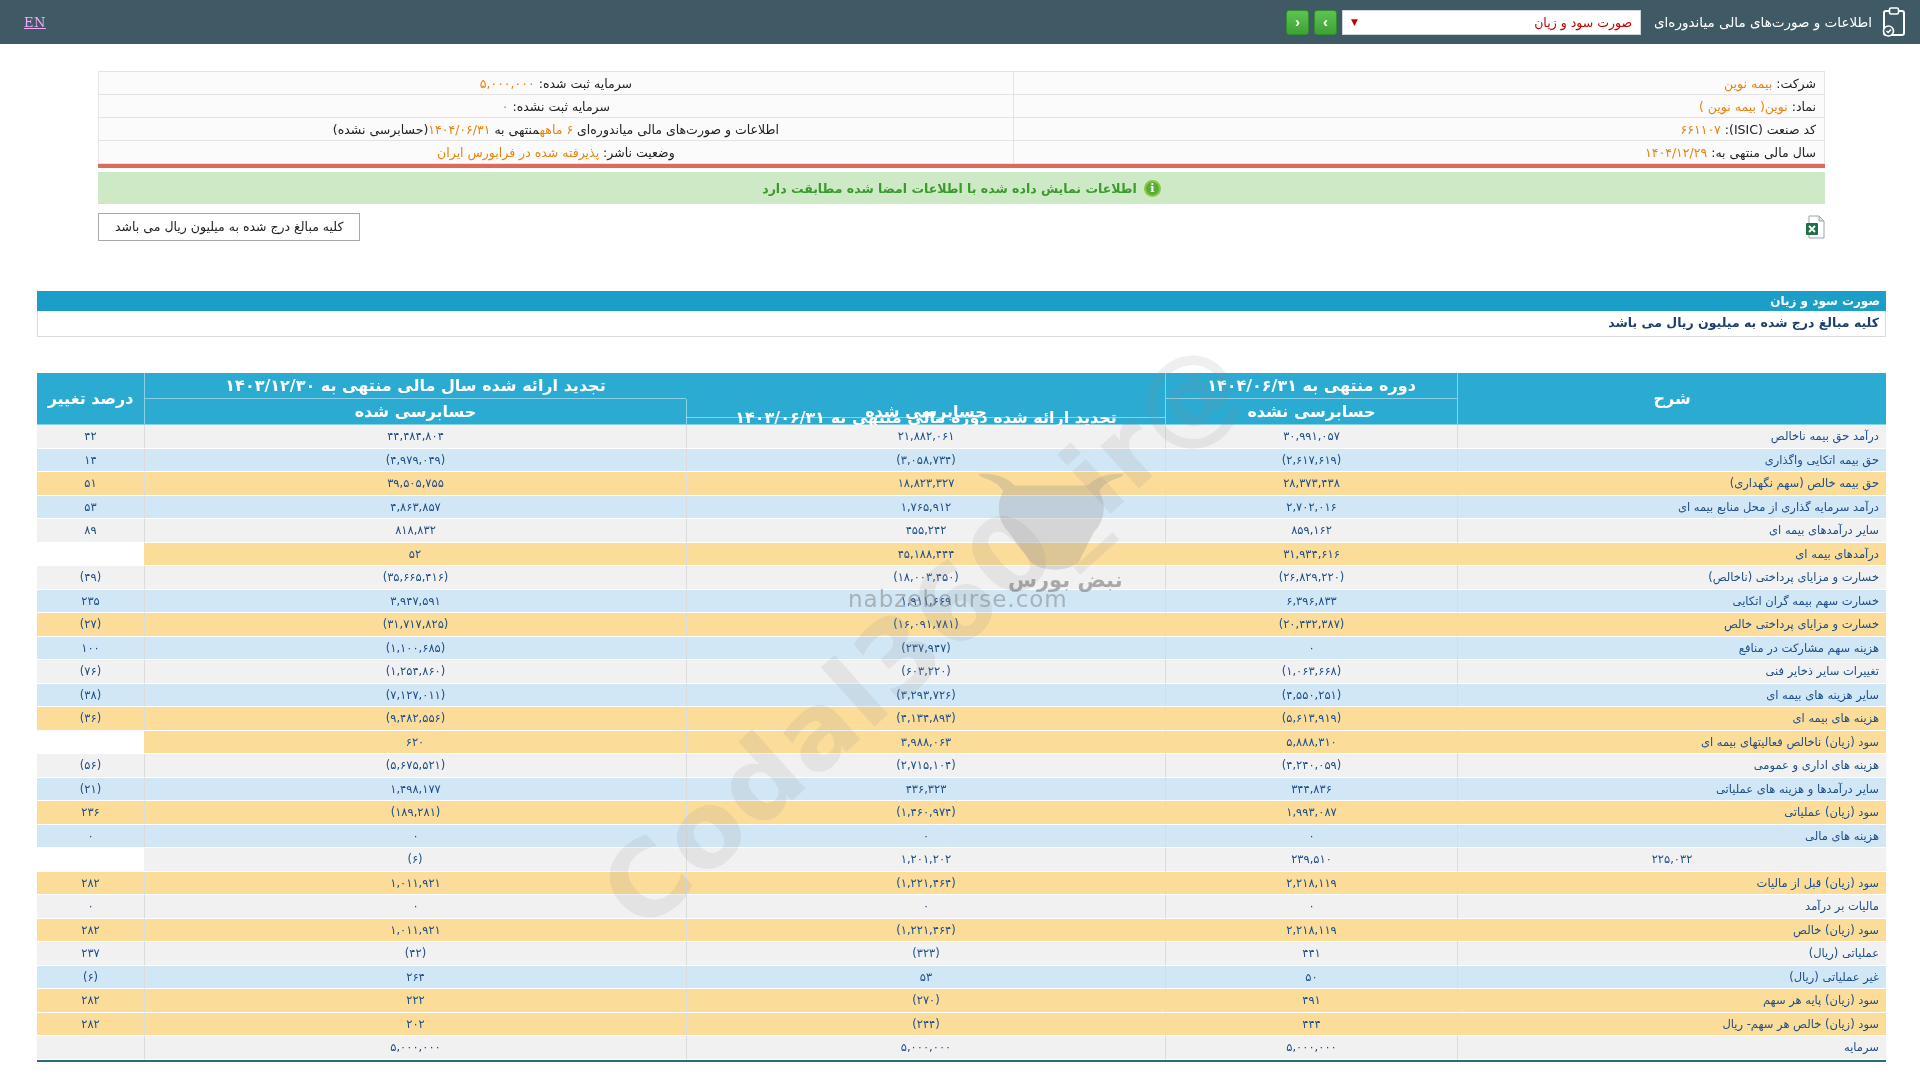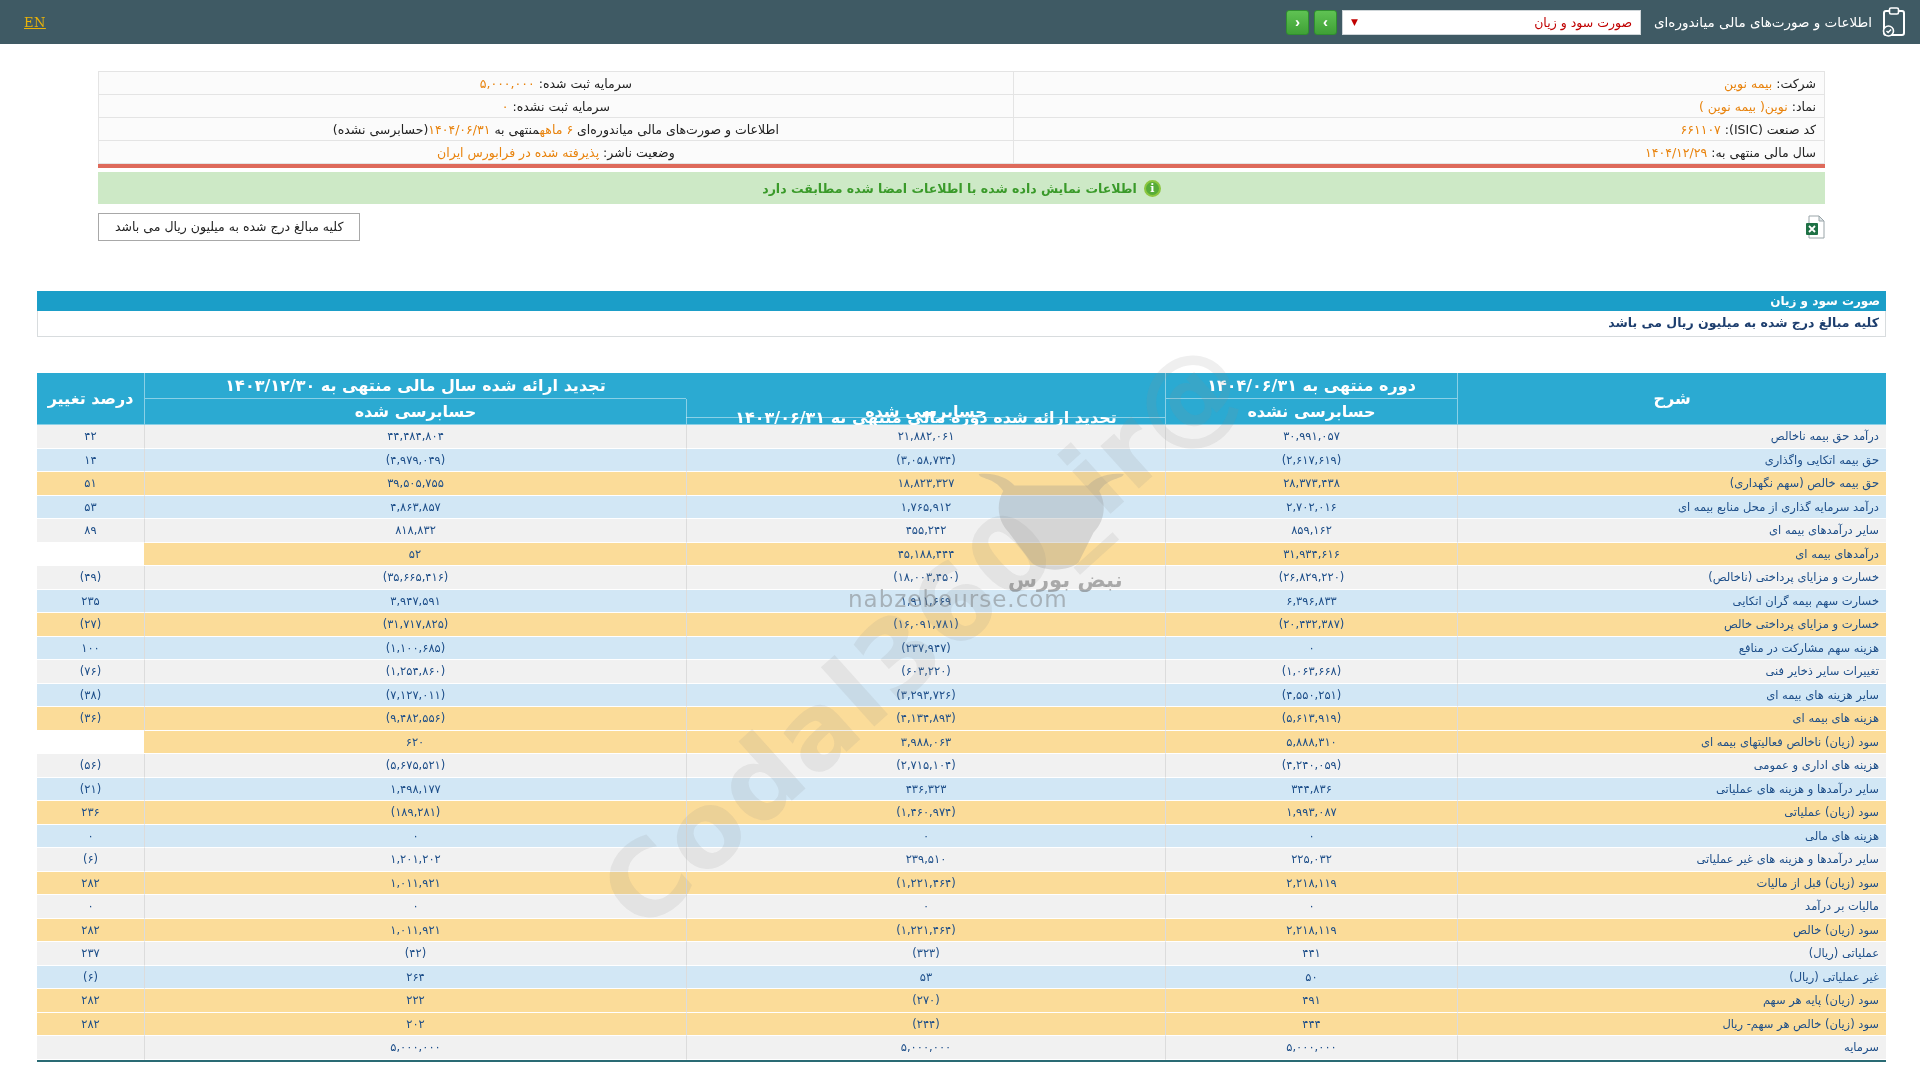--- a/index.html
+++ b/index.html
@@ -28,21 +28,21 @@
   .dd-caret { color: #C00000; font-size: 9px; }
   .nav-btn {
     width: 23px; height: 25px; border: 1px solid #2F8F2F; border-radius: 3px;
     background: linear-gradient(#5FC253, #3FA136);
     color: #fff; font-weight: bold; font-size: 15px; line-height: 1;
     display: flex; align-items: center; justify-content: center;
     cursor: pointer; margin-right: 5px; padding-bottom: 2px;
   }
   .tb-spacer { flex: 1; }
   .en-link {
-    color: #eab308; font-size: 13px; text-decoration: underline;
+    color: #f0abfc; font-size: 13px; text-decoration: underline;
     letter-spacing: 0.5px; cursor: pointer; font-family: "DejaVu Serif", serif;
   }
   
   .info-wrap { margin: 27px 95px 0 98px; border-bottom: 4px solid #DE6A5B; }
   .info-table { width: 100%; border-collapse: collapse; font-size: 12.5px; color: #222; }
   .info-table td {
     border: 1px solid #E4E4E4; background: #FBFBFB;
     height: 23px; padding: 0 8px; white-space: nowrap;
   }
   .info-table td.cell-r { width: 47%; }
@@ -349,21 +349,20 @@
     <div class="c-pct">۲۳۶</div>
   </div>
       <div class="grid-row brow bg-blue">
     <div class="c-label">هزینه های مالی</div>
     <div class="c-v1">۰</div>
     <div class="c-v2">۰</div>
     <div class="c-v3">۰</div>
     <div class="c-pct">۰</div>
   </div>
       <div class="grid-row brow bg-gray">
-    <div class="c-label">سایر درآمدها و هزینه های غیر عملیاتی</div>
     <div class="c-v1">۲۲۵,۰۳۲</div>
     <div class="c-v2">۲۳۹,۵۱۰</div>
     <div class="c-v3">۱,۲۰۱,۲۰۲</div>
     <div class="c-pct neg">(۶)</div>
   </div>
       <div class="grid-row brow bg-yellow">
     <div class="c-label">سود (زیان) قبل از مالیات</div>
     <div class="c-v1">۲,۲۱۸,۱۱۹</div>
     <div class="c-v2 neg">(۱,۲۲۱,۴۶۴)</div>
     <div class="c-v3">۱,۰۱۱,۹۲۱</div>

